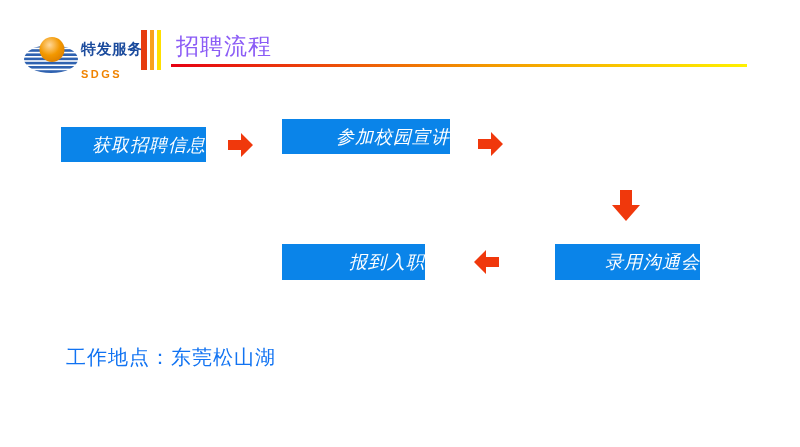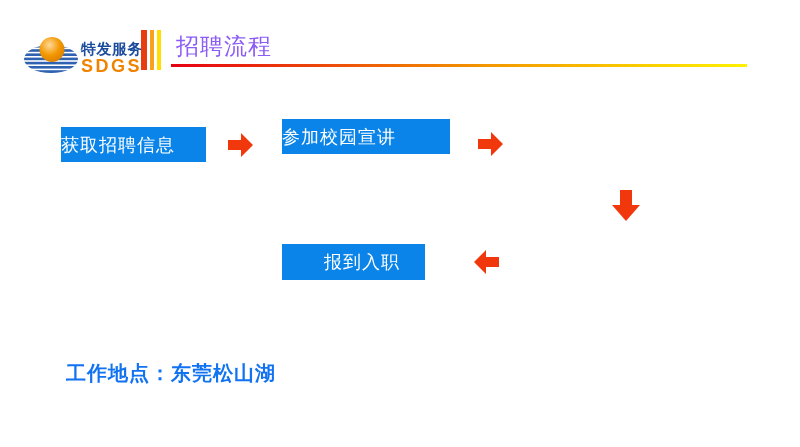--- a/index.html
+++ b/index.html
@@ -15,21 +15,21 @@
   }
 
   
   .logo-mark { position: absolute; left: 24px; top: 37px; width: 54px; height: 36px; }
   .logo-text { position: absolute; left: 81px; top: 41px; width: 70px; line-height: 1; }
   .logo-name {
     display: block; font-size: 15px; font-weight: bold;
     color: #1b4b9d; letter-spacing: 0.5px; white-space: nowrap;
   }
   .logo-acronym {
-    display: block; margin-top: 1px; font-size: 18px; font-weight: bold;
+    display: block; margin-top: 13px; font-size: 11px; font-weight: bold;
     color: #f08300; letter-spacing: 2.5px; white-space: nowrap;
   }
 
   .accent-bars { position: absolute; left: 141px; top: 30px; height: 40px; }
   .accent-bar { position: absolute; top: 0; height: 40px; }
   .accent-bar.red    { left: 0;    width: 6px; background: #e63c0f; }
   .accent-bar.amber  { left: 9px;  width: 4px; background: #f8a11e; }
   .accent-bar.yellow { left: 16px; width: 4px; background: #ffdf00; }
 
   .slide-title {
@@ -40,40 +40,40 @@
   .title-underline {
     position: absolute; left: 171px; top: 64px; width: 576px; height: 3px;
     background: linear-gradient(90deg, #e60012 0%, #f39800 55%, #fff100 100%);
   }
 
   
   .step-box {
     position: absolute;
     background: #0a84e9;
     color: #ffffff;
-    display: flex; align-items: center; justify-content: flex-start;
-    font-size: 18px; letter-spacing: 1px; white-space: nowrap;
+    display: flex; align-items: center; justify-content: flex-end;
+    font-size: 18px; letter-spacing: 1px; white-space: nowrap; font-style: italic;
   }
   .box-1 { left: 61px;  top: 127px; width: 145px; height: 35px; }
   .box-2 { left: 282px; top: 119px; width: 168px; height: 35px; }
   .box-3 { left: 555px; top: 126px; width: 145px; height: 36px; }
   .box-4 { left: 282px; top: 244px; width: 143px; height: 36px; padding-left: 42px; }
   .box-5 { left: 555px; top: 244px; width: 145px; height: 36px; }
 
   .flow-arrow { position: absolute; }
   .arrow-1 { left: 228px; top: 133px; }
   .arrow-2 { left: 478px; top: 132px; }
   .arrow-3 { left: 612px; top: 190px; }
   .arrow-4 { left: 474px; top: 250px; }
 
   
   .location-text {
     position: absolute; left: 66px; top: 344px;
-    font-size: 20px; font-weight: bold; color: #1173f2;
-    letter-spacing: 1px; white-space: nowrap; margin-top: 16px;
+    font-size: 20px; font-weight: normal; color: #1173f2;
+    letter-spacing: 1px; white-space: nowrap;
   }
 </style>
 </head>
 <body>
 
 <div class="slide">
 
   <div>
     <svg class="logo-mark" viewBox="0 0 54 36" xmlns="http://www.w3.org/2000/svg">
       <defs>
@@ -134,16 +134,19 @@
   </svg>
 
   <div class="step-box box-4">
     <span>报到入职</span>
   </div>
 
   <svg class="flow-arrow arrow-4" width="25" height="24" viewBox="0 0 25 24" xmlns="http://www.w3.org/2000/svg">
     <polygon points="25,7 12,7 12,0 0,12 12,24 12,17 25,17" fill="#f0380c"></polygon>
   </svg>
 
+  <div class="step-box box-5">
+    <span>录用沟通会</span>
+  </div>
 
   <div class="location-text">工作地点：东莞松山湖</div>
 
 </div>
 
 </body></html>

